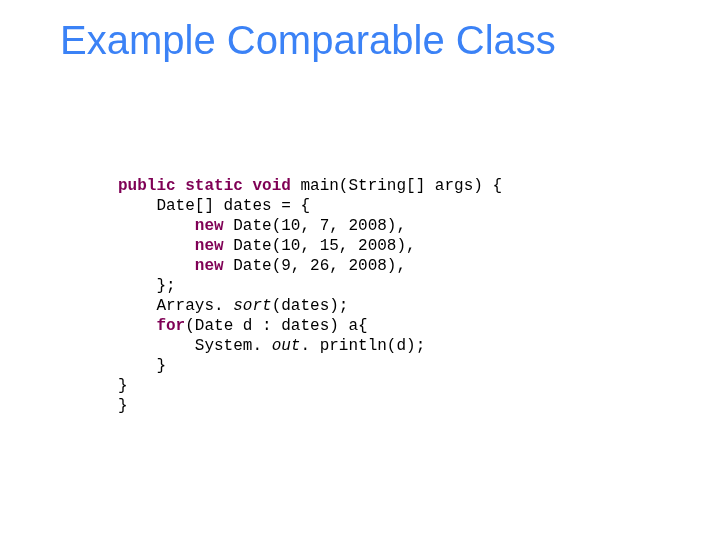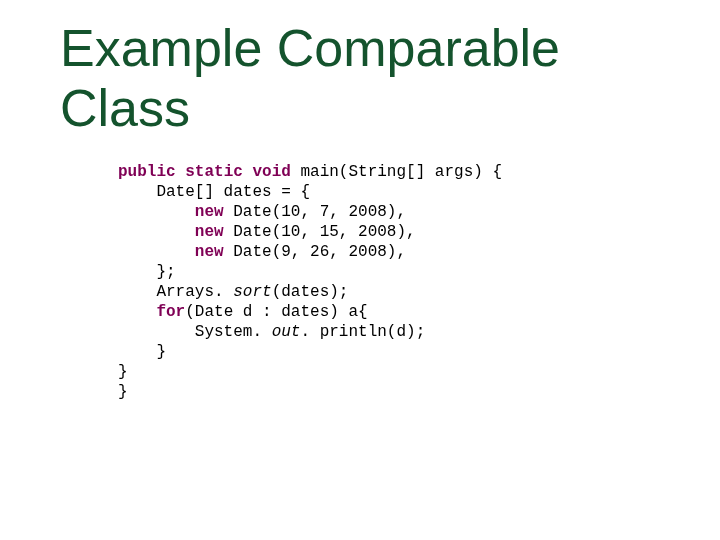--- a/index.html
+++ b/index.html
@@ -15,28 +15,28 @@
     width: 720px;
     height: 540px;
     position: relative;
     box-sizing: border-box;
   }
   .title {
     position: absolute;
     top: 18px;
     left: 60px;
     right: 40px;
-    font-size: 52px;
-    color: #14532d;
+    font-size: 40px;
+    color: #3b82f6;
     font-weight: normal;
     letter-spacing: 0px;
   }
   .code-block {
     position: absolute;
-    top: 162px;
+    top: 176px;
     left: 118px;
     font-family: "Courier New", Courier, monospace;
     font-size: 16px;
     line-height: 20px;
     white-space: pre;
     color: #000000;
   }
   .kw { color: #7f0055; font-weight: bold; }   
   .it { font-style: italic; }
 </style>

